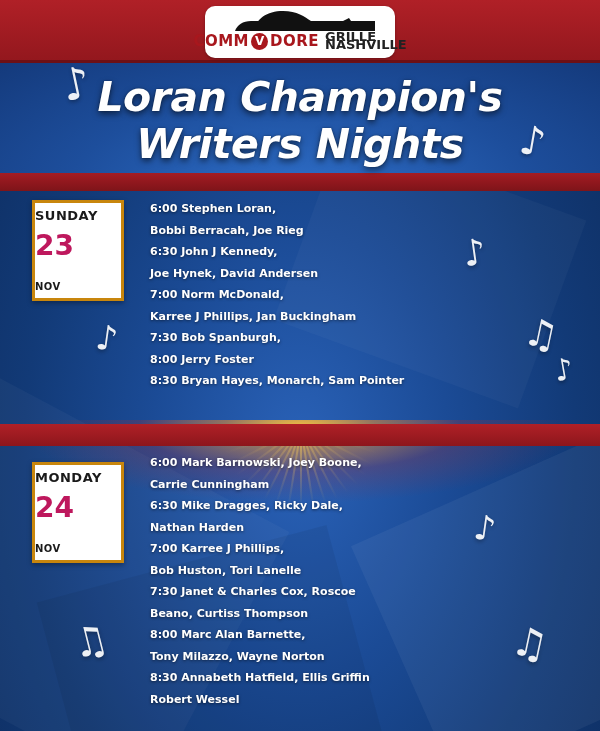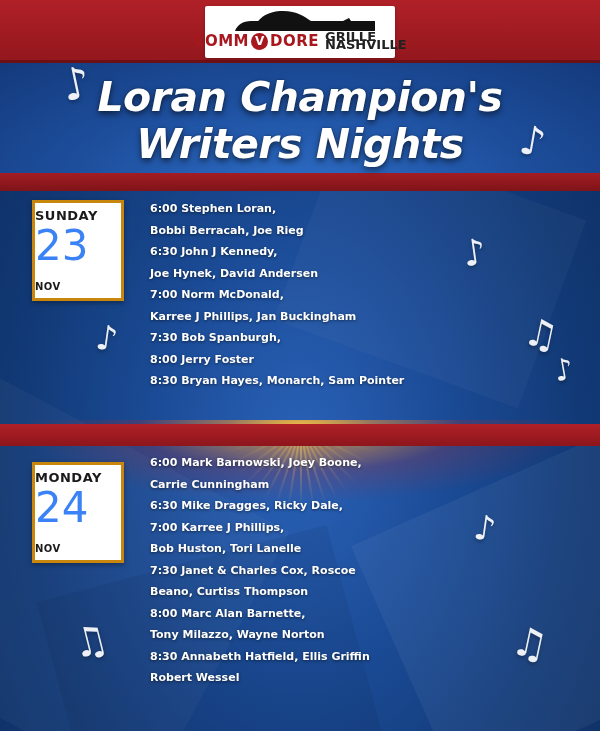--- a/index.html
+++ b/index.html
@@ -65,21 +65,21 @@
     background: linear-gradient(180deg, rgba(255,210,90,0.55), rgba(255,180,60,0));
     transform-origin: 50% 0%;
     z-index: 2;
   }
 
   
   .logo {
     position: absolute; left: 50%; transform: translateX(-50%); top: 6px;
     width: 190px; height: 52px;
     background: #ffffff;
-    border-radius: 2px;
+    border-radius: 10px;
     display: flex; flex-direction: column; align-items: center;
     padding-top: 3px;
     z-index: 6;
     box-shadow: 0 1px 3px rgba(0,0,0,0.3);
   }
   .logo-guitar {
     width: 150px; height: 22px; position: relative; overflow: hidden;
   }
   .logo-guitar svg { display:block; }
   .logo-text {
@@ -126,21 +126,21 @@
     text-align: left;
     padding: 5px 0 6px;
     box-shadow: 0 2px 5px rgba(0,0,0,0.35);
   }
   .date-dow {
     font-family: "DejaVu Sans", sans-serif;
     font-size: 13px; font-weight: bold; color: #1a1a1a; letter-spacing: 0.5px;
   }
   .date-num {
     font-family: "DejaVu Sans", sans-serif;
-    font-size: 42px; font-weight: normal; color: #3b82f6; line-height: 46px;
+    font-size: 28px; font-weight: bold; color: #be185d; line-height: 46px;
   }
   .date-mon {
     font-family: "DejaVu Sans", sans-serif;
     font-size: 10px; font-weight: bold; color: #1a1a1a; letter-spacing: 0.5px; margin-top: 12px;
   }
   #card-sunday { left: 32px; top: 200px; }
   #card-monday { left: 32px; top: 462px; }
 
   .lineup {
     position: absolute;
@@ -248,20 +248,21 @@
 
   <div class="date-card" id="card-monday">
     <div class="date-dow">MONDAY</div>
     <div class="date-num">24</div>
     <div class="date-mon">NOV</div>
   </div>
   <div class="lineup" id="lineup-monday">
       <p>6:00 Mark Barnowski, Joey Boone,</p>
       <p>Carrie Cunningham</p>
       <p>6:30 Mike Dragges, Ricky Dale,</p>
+      <p>Nathan Harden</p>
       <p>7:00 Karree J Phillips,</p>
       <p>Bob Huston, Tori Lanelle</p>
       <p>7:30 Janet &amp; Charles Cox, Roscoe</p>
       <p>Beano, Curtiss Thompson</p>
       <p>8:00 Marc Alan Barnette,</p>
       <p>Tony Milazzo, Wayne Norton</p>
       <p>8:30 Annabeth Hatfield, Ellis Griffin</p>
       <p>Robert Wessel</p>
     </div>
 

